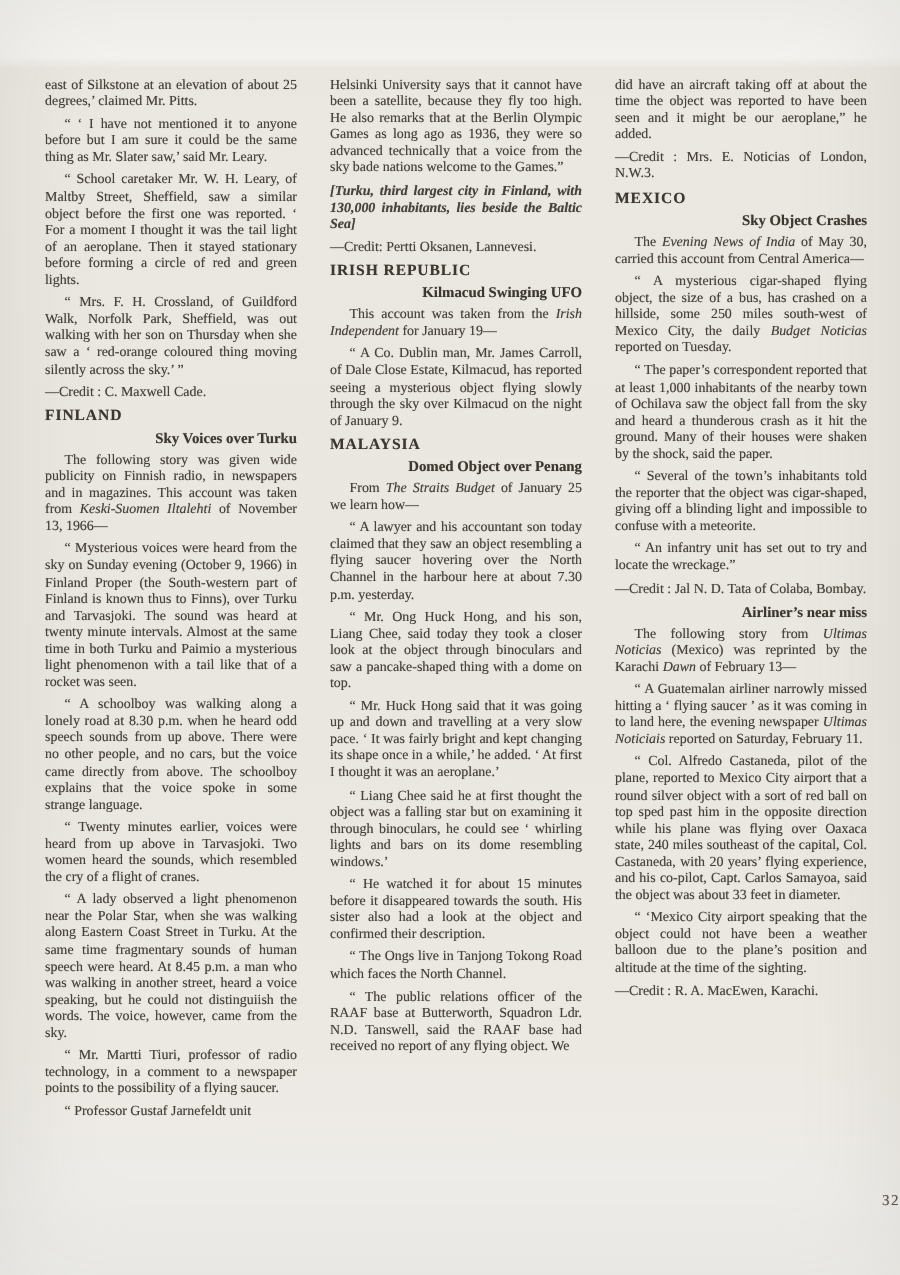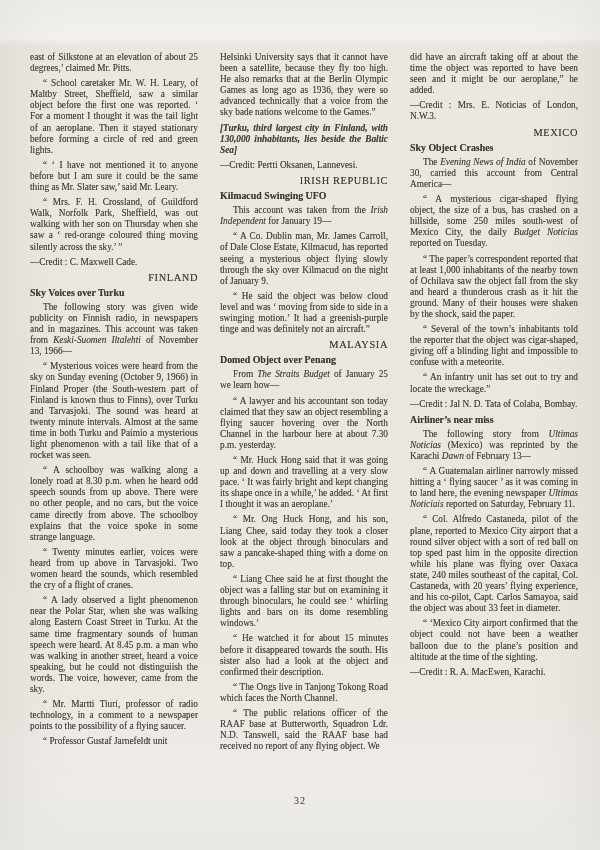--- a/index.html
+++ b/index.html
@@ -38,100 +38,99 @@
   }
   .column p, .column h2, .column h3 { margin: 4px; }
   .para, .para-flush, .credit, .bracket {
     text-align: justify;
     text-justify: inter-word;
   }
   .para { text-indent: 13px; }
   .para-flush, .credit, .bracket { text-indent: 0; }
   .bracket { font-style: italic; font-weight: bold; }
   .country {
-    text-align: right;
+    text-align: left;
     font-size: 10.4px;
-    font-weight: normal;
+    font-weight: bold;
     letter-spacing: 0.6px;
     margin: 9px 0 5px;
     color: #3d382f;
   }
   .headline {
-    text-align: left;
+    text-align: right;
     font-size: 9.9px;
     font-weight: bold;
     margin: 0 0 7px;
     color: #3d382f;
   }
   .page-number {
     position: absolute;
     left: 0;
     top: 795px;
     width: 100%;
-    text-align: center;
+    text-align: right;
     font-size: 10px;
     letter-spacing: 1px;
     color: #5c564c;
     text-shadow: 0 0 0.5px rgba(74, 68, 58, 0.5);
   }
 </style>
 </head>
 <body>
 
 <div class="page">
   <div class="content">
     <div class="column">
         <p class="para-flush"><span>east of Silkstone at an elevation of about 25 degrees,’ claimed Mr. Pitts.</span></p>
+        <p class="para"><span>“ ‘ I have not mentioned it to anyone before but I am sure it could be the same thing as Mr. Slater saw,’ said Mr. Leary.</span></p>
         <p class="para"><span>“ School caretaker Mr. W. H. Leary, of Maltby Street, Sheffield, saw a similar object before the first one was reported. ‘ For a moment I thought it was the tail light of an aeroplane. Then it stayed stationary before forming a circle of red and green lights.</span></p>
-        <p class="para"><span>“ ‘ I have not mentioned it to anyone before but I am sure it could be the same thing as Mr. Slater saw,’ said Mr. Leary.</span></p>
         <p class="para"><span>“ Mrs. F. H. Crossland, of Guildford Walk, Norfolk Park, Sheffield, was out walking with her son on Thursday when she saw a ‘ red-orange coloured thing moving silently across the sky.’ ”</span></p>
         <p class="credit"><span>—Credit : C. Maxwell Cade.</span></p>
         <h2 class="country"><span>FINLAND</span></h2>
         <h3 class="headline"><span>Sky Voices over Turku</span></h3>
         <p class="para"><span>The following story was given wide publicity on Finnish radio, in newspapers and in magazines. This account was taken from </span><i>Keski-Suomen Iltalehti</i><span> of November 13, 1966—</span></p>
         <p class="para"><span>“ Mysterious voices were heard from the sky on Sunday evening (October 9, 1966) in Finland Proper (the South-western part of Finland is known thus to Finns), over Turku and Tarvasjoki. The sound was heard at twenty minute intervals. Almost at the same time in both Turku and Paimio a mysterious light phenomenon with a tail like that of a rocket was seen.</span></p>
         <p class="para"><span>“ A schoolboy was walking along a lonely road at 8.30 p.m. when he heard odd speech sounds from up above. There were no other people, and no cars, but the voice came directly from above. The schoolboy explains that the voice spoke in some strange language.</span></p>
         <p class="para"><span>“ Twenty minutes earlier, voices were heard from up above in Tarvasjoki. Two women heard the sounds, which resembled the cry of a flight of cranes.</span></p>
         <p class="para"><span>“ A lady observed a light phenomenon near the Polar Star, when she was walking along Eastern Coast Street in Turku. At the same time fragmentary sounds of human speech were heard. At 8.45 p.m. a man who was walking in another street, heard a voice speaking, but he could not distinguiish the words. The voice, however, came from the sky.</span></p>
         <p class="para"><span>“ Mr. Martti Tiuri, professor of radio technology, in a comment to a newspaper points to the possibility of a flying saucer.</span></p>
         <p class="para"><span>“ Professor Gustaf Jarnefeldt unit</span></p>
       </div>
     <div class="column">
         <p class="para-flush"><span>Helsinki University says that it cannot have been a satellite, because they fly too high. He also remarks that at the Berlin Olympic Games as long ago as 1936, they were so advanced technically that a voice from the sky bade nations welcome to the Games.”</span></p>
         <p class="bracket"><i>[Turku, third largest city in Finland, with 130,000 inhabitants, lies beside the Baltic Sea]</i></p>
         <p class="credit"><span>—Credit: Pertti Oksanen, Lannevesi.</span></p>
         <h2 class="country"><span>IRISH REPUBLIC</span></h2>
         <h3 class="headline"><span>Kilmacud Swinging UFO</span></h3>
         <p class="para"><span>This account was taken from the </span><i>Irish Independent</i><span> for January 19—</span></p>
         <p class="para"><span>“ A Co. Dublin man, Mr. James Carroll, of Dale Close Estate, Kilmacud, has reported seeing a mysterious object flying slowly through the sky over Kilmacud on the night of January 9.</span></p>
-        <p class="para"><span>“ He said the object was below cloud level and was ‘ moving from side to side in a swinging motion.’ It had a greenish-purple tinge and was definitely not an aircraft.”</span></p>
         <h2 class="country"><span>MALAYSIA</span></h2>
         <h3 class="headline"><span>Domed Object over Penang</span></h3>
         <p class="para"><span>From </span><i>The Straits Budget</i><span> of January 25 we learn how—</span></p>
         <p class="para"><span>“ A lawyer and his accountant son today claimed that they saw an object resembling a flying saucer hovering over the North Channel in the harbour here at about 7.30 p.m. yesterday.</span></p>
+        <p class="para"><span>“ Mr. Ong Huck Hong, and his son, Liang Chee, said today they took a closer look at the object through binoculars and saw a pancake-shaped thing with a dome on top.</span></p>
         <p class="para"><span>“ Mr. Huck Hong said that it was going up and down and travelling at a very slow pace. ‘ It was fairly bright and kept changing its shape once in a while,’ he added. ‘ At first I thought it was an aeroplane.’</span></p>
-        <p class="para"><span>“ Mr. Ong Huck Hong, and his son, Liang Chee, said today they took a closer look at the object through binoculars and saw a pancake-shaped thing with a dome on top.</span></p>
         <p class="para"><span>“ Liang Chee said he at first thought the object was a falling star but on examining it through binoculars, he could see ‘ whirling lights and bars on its dome resembling windows.’</span></p>
         <p class="para"><span>“ He watched it for about 15 minutes before it disappeared towards the south. His sister also had a look at the object and confirmed their description.</span></p>
         <p class="para"><span>“ The Ongs live in Tanjong Tokong Road which faces the North Channel.</span></p>
         <p class="para"><span>“ The public relations officer of the RAAF base at Butterworth, Squadron Ldr. N.D. Tanswell, said the RAAF base had received no report of any flying object. We</span></p>
       </div>
     <div class="column">
         <p class="para-flush"><span>did have an aircraft taking off at about the time the object was reported to have been seen and it might be our aeroplane,” he added.</span></p>
         <p class="credit"><span>—Credit : Mrs. E. Noticias of London, N.W.3.</span></p>
         <h2 class="country"><span>MEXICO</span></h2>
         <h3 class="headline"><span>Sky Object Crashes</span></h3>
-        <p class="para"><span>The </span><i>Evening News of India</i><span> of November 30, carried this account from Central America—</span></p>
+        <p class="para"><span>The </span><i>Evening News of India</i><span> of May 30, carried this account from Central America—</span></p>
         <p class="para"><span>“ A mysterious cigar-shaped flying object, the size of a bus, has crashed on a hillside, some 250 miles south-west of Mexico City, the daily </span><i>Budget Noticias</i><span> reported on Tuesday.</span></p>
         <p class="para"><span>“ The paper’s correspondent reported that at least 1,000 inhabitants of the nearby town of Ochilava saw the object fall from the sky and heard a thunderous crash as it hit the ground. Many of their houses were shaken by the shock, said the paper.</span></p>
         <p class="para"><span>“ Several of the town’s inhabitants told the reporter that the object was cigar-shaped, giving off a blinding light and impossible to confuse with a meteorite.</span></p>
         <p class="para"><span>“ An infantry unit has set out to try and locate the wreckage.”</span></p>
         <p class="credit"><span>—Credit : Jal N. D. Tata of Colaba, Bombay.</span></p>
         <h3 class="headline"><span>Airliner’s near miss</span></h3>
         <p class="para"><span>The following story from </span><i>Ultimas Noticias</i><span> (Mexico) was reprinted by the Karachi </span><i>Dawn</i><span> of February 13—</span></p>
         <p class="para"><span>“ A Guatemalan airliner narrowly missed hitting a ‘ flying saucer ’ as it was coming in to land here, the evening newspaper </span><i>Ultimas Noticiais</i><span> reported on Saturday, February 11.</span></p>
         <p class="para"><span>“ Col. Alfredo Castaneda, pilot of the plane, reported to Mexico City airport that a round silver object with a sort of red ball on top sped past him in the opposite direction while his plane was flying over Oaxaca state, 240 miles southeast of the capital, Col. Castaneda, with 20 years’ flying experience, and his co-pilot, Capt. Carlos Samayoa, said the object was about 33 feet in diameter.</span></p>
-        <p class="para"><span>“ ‘Mexico City airport confirmed that the object could not have been a weather balloon due to the plane’s position and altitude at the time of the sighting.</span></p>
+        <p class="para"><span>“ ‘Mexico City airport speaking that the object could not have been a weather balloon due to the plane’s position and altitude at the time of the sighting.</span></p>
         <p class="credit"><span>—Credit : R. A. MacEwen, Karachi.</span></p>
       </div>
   </div>
   <div class="page-number">32</div>
 </div>
 
 </body></html>

